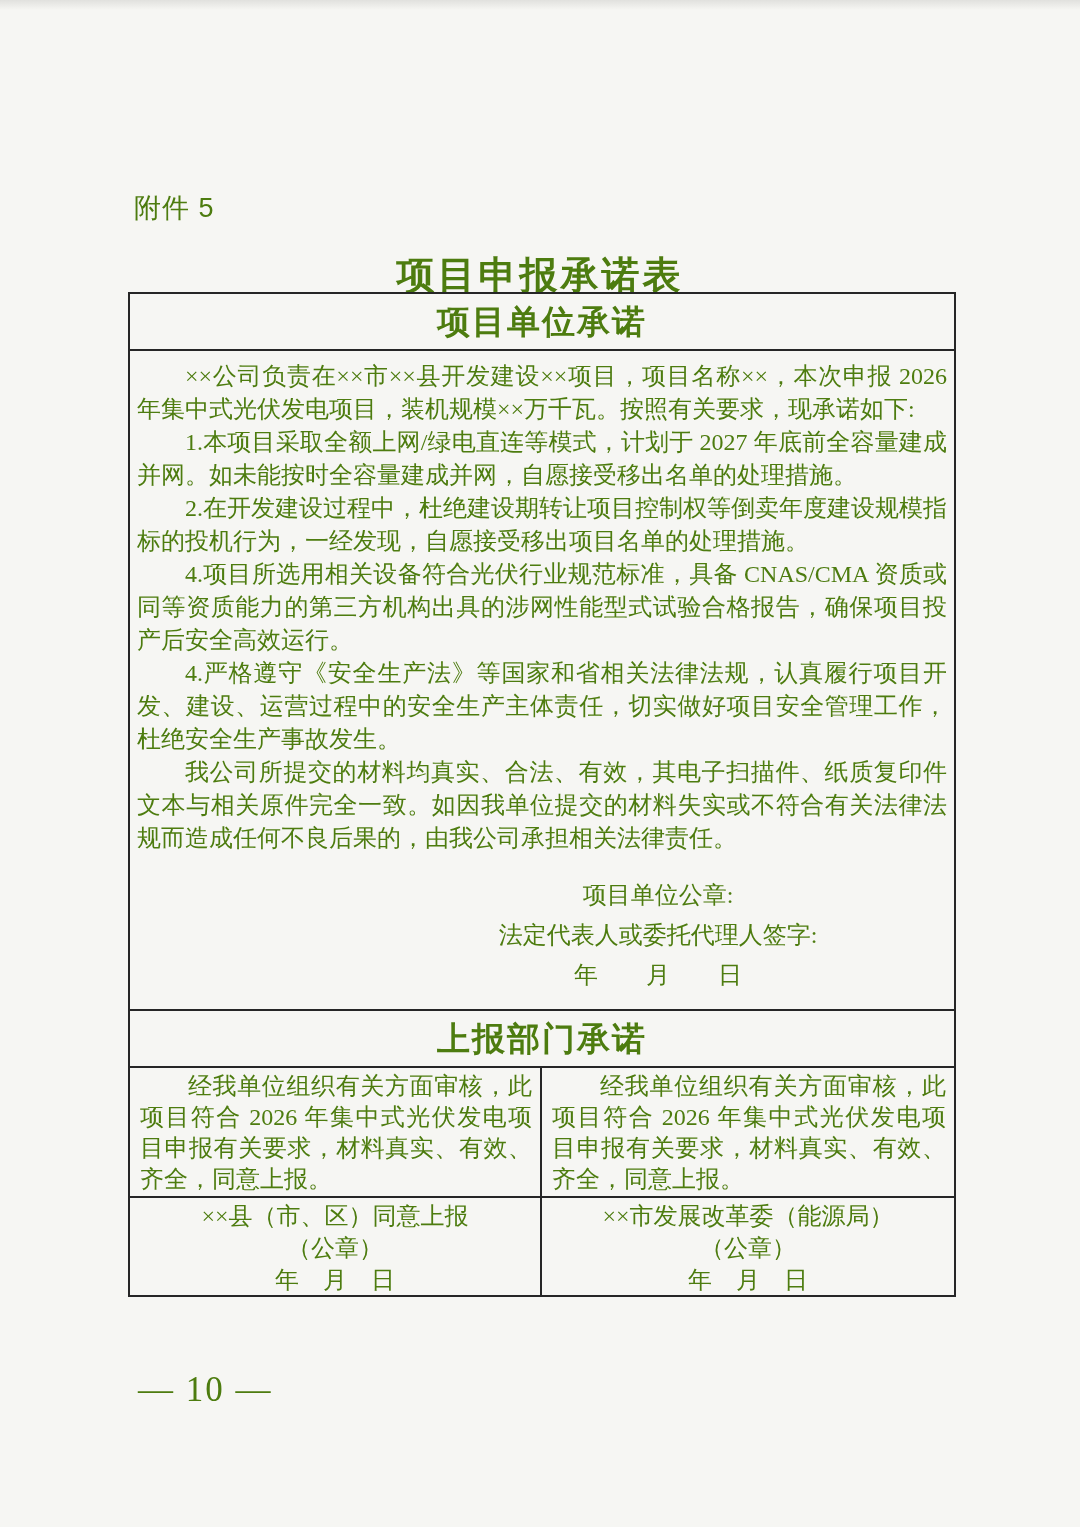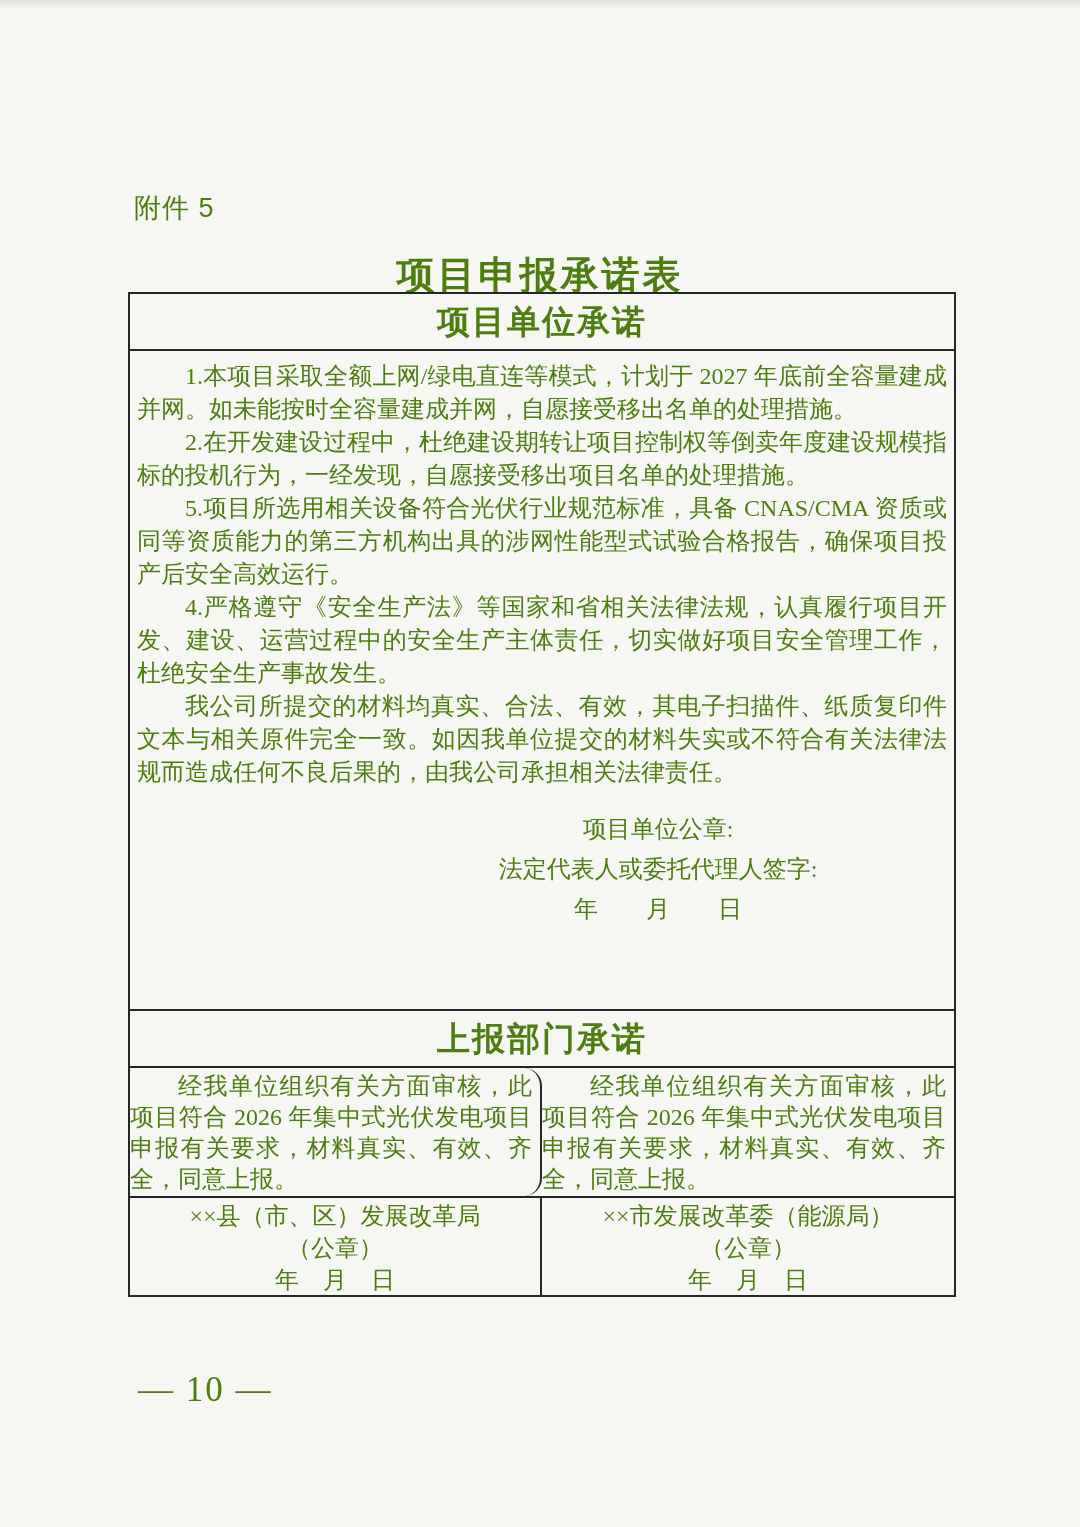--- a/index.html
+++ b/index.html
@@ -49,22 +49,22 @@
   }
   .body-cell p { text-indent:2em; }
   .signature-block {
     margin-top:20px;
     padding-left:232px;
     text-align:center;
     line-height:40px;
   }
   .review-row { display:flex; border-bottom:2px solid #262626; height:130px; }
   .review-cell {
-    width:50%; padding:3px 8px 0 0;
-    line-height:31px; text-align:justify; text-indent:2em;border-radius:18px;
+    width:50%; padding:3px 8px 0 10px;
+    line-height:31px; text-align:justify; text-indent:2em;
   }
   .review-cell.left { border-right:2px solid #262626; }
   .agency-row { display:flex; height:97px; }
   .agency-cell {
     width:50%; padding-top:2px;
     text-align:center; line-height:32px;
   }
   .agency-cell.left { border-right:2px solid #262626; }
   .page-number {
     position:absolute; left:138px; top:1370px;
@@ -79,43 +79,44 @@
 
   <div class="attachment-label">附件 5</div>
 
   <div class="doc-title">项目申报承诺表</div>
 
   <div class="form-table">
 
     <div class="sec-header">项目单位承诺</div>
 
     <div class="body-cell">
+      <p>××公司负责在××市××县开发建设××项目，项目名称××，本次申报 2026 年集中式光伏发电项目，装机规模××万千瓦。按照有关要求，现承诺如下:</p>
       <p>1.本项目采取全额上网/绿电直连等模式，计划于 2027 年底前全容量建成并网。如未能按时全容量建成并网，自愿接受移出名单的处理措施。</p>
       <p>2.在开发建设过程中，杜绝建设期转让项目控制权等倒卖年度建设规模指标的投机行为，一经发现，自愿接受移出项目名单的处理措施。</p>
-      <p>5.项目所选用相关设备符合光伏行业规范标准，具备 CNAS/CMA 资质或同等资质能力的第三方机构出具的涉网性能型式试验合格报告，确保项目投产后安全高效运行。</p>
+      <p>4.项目所选用相关设备符合光伏行业规范标准，具备 CNAS/CMA 资质或同等资质能力的第三方机构出具的涉网性能型式试验合格报告，确保项目投产后安全高效运行。</p>
       <p>4.严格遵守《安全生产法》等国家和省相关法律法规，认真履行项目开发、建设、运营过程中的安全生产主体责任，切实做好项目安全管理工作，杜绝安全生产事故发生。</p>
       <p>我公司所提交的材料均真实、合法、有效，其电子扫描件、纸质复印件文本与相关原件完全一致。如因我单位提交的材料失实或不符合有关法律法规而造成任何不良后果的，由我公司承担相关法律责任。</p>
 
       <div class="signature-block">
         <div>项目单位公章:</div>
         <div>法定代表人或委托代理人签字:</div>
         <div>年　　月　　日</div>
       </div>
     </div>
 
     <div class="sec-header">上报部门承诺</div>
 
     <div class="review-row">
       <div class="review-cell left">经我单位组织有关方面审核，此项目符合 2026 年集中式光伏发电项目申报有关要求，材料真实、有效、齐全，同意上报。</div>
       <div class="review-cell">经我单位组织有关方面审核，此项目符合 2026 年集中式光伏发电项目申报有关要求，材料真实、有效、齐全，同意上报。</div>
     </div>
 
     <div class="agency-row">
       <div class="agency-cell left">
-        <div>××县（市、区）发展改革局</div>
+        <div>××县（市、区）同意上报</div>
         <div>（公章）</div>
         <div>年　月　日</div>
       </div>
       <div class="agency-cell">
         <div>××市发展改革委（能源局）</div>
         <div>（公章）</div>
         <div>年　月　日</div>
       </div>
     </div>
 

